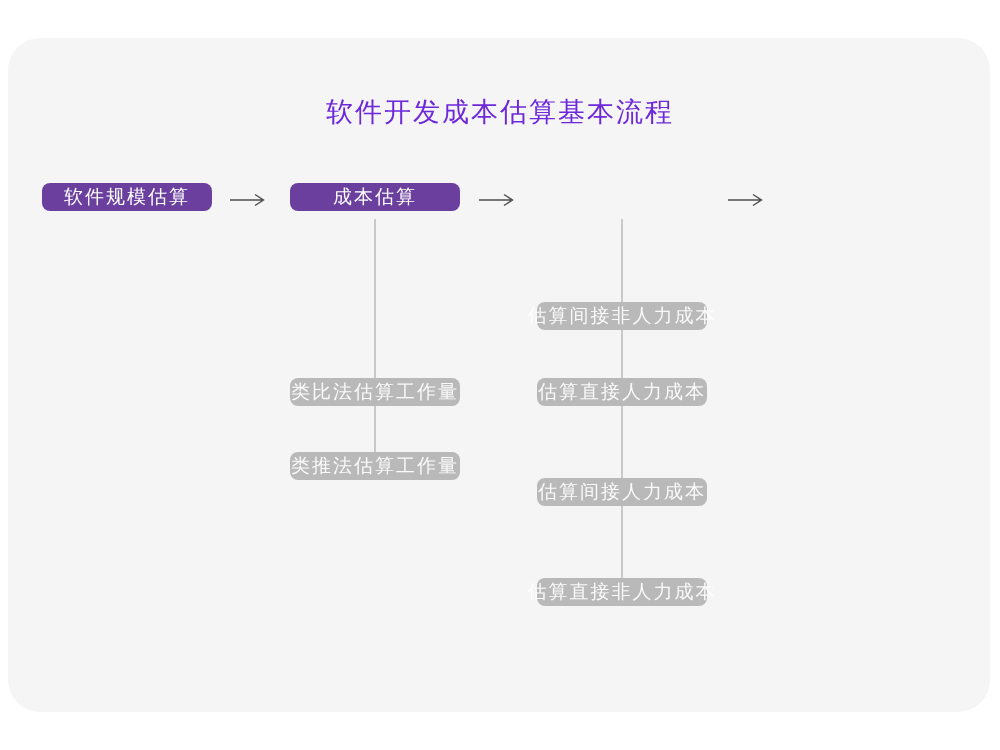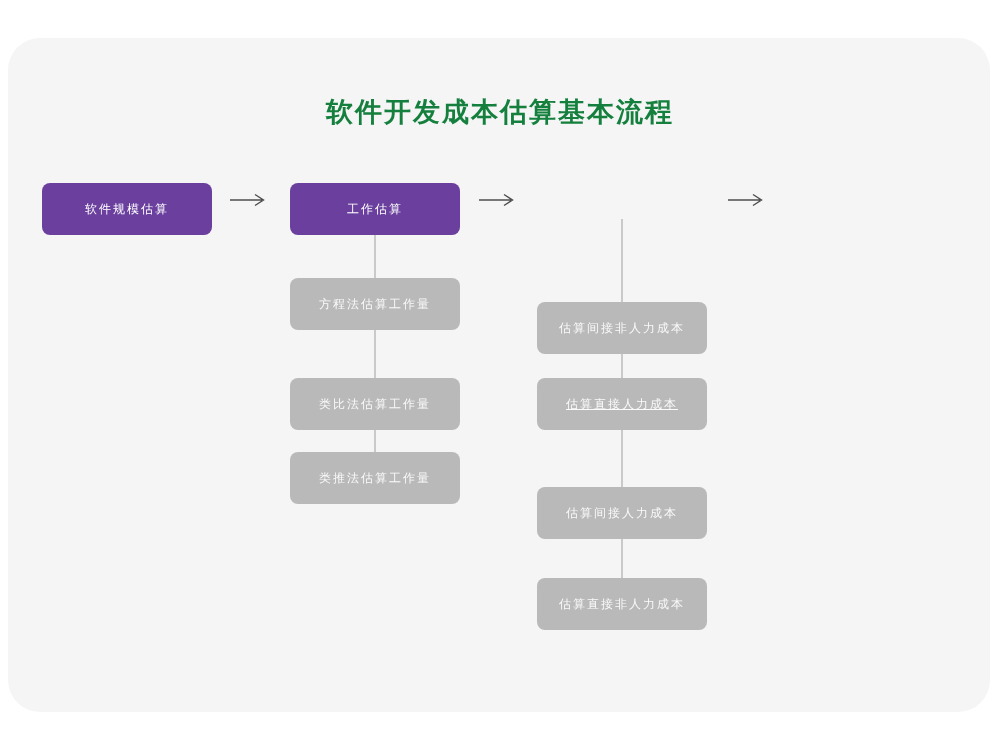--- a/index.html
+++ b/index.html
@@ -20,32 +20,32 @@
     width: 982px; height: 674px;
     background: #F5F5F6;
     border-radius: 32px;
   }
   .title {
     position: absolute;
     top: 94px; left: 0;
     width: 100%;
     text-align: center;
     font-size: 27px;
-    font-weight: 700;
-    color: #15803d;
+    font-weight: 400;
+    color: #6d28d9;
     letter-spacing: 2px;
   }
   .node {
     position: absolute;
-    width: 170px; height: 52px;
+    width: 170px; height: 28px;
     border-radius: 8px;
     display: flex;
     align-items: center;
     justify-content: center;
-    font-size: 12px;
+    font-size: 19px;
     letter-spacing: 2px;
     z-index: 2;
     white-space: nowrap;
   }
   .node.purple { background: #6A3F9E; color: #ffffff; }
   .node.gray   { background: #B9B9B9; color: rgba(255,255,255,0.92); }
   .vline {
     position: absolute;
     width: 2px;
     background: #C9C9C9;
@@ -71,38 +71,37 @@
   <div class="vline" style="left:621px; top:219px; height:359px;"></div>
 
   <div class="node purple" style="left:42px; top:183px;">软件规模估算</div>
 
   <div class="arrow" style="left:229px;">
     <svg width="40" height="14" viewBox="0 0 40 14">
       <path d="M1 7 H33 M26 1.5 L34.5 7 L26 12.5" fill="none" stroke="#4D4D4D" stroke-width="1.4"></path>
     </svg>
   </div>
 
-  <div class="node purple" style="left:290px; top:183px;">工作估算</div>
+  <div class="node purple" style="left:290px; top:183px;">成本估算</div>
 
   <div class="arrow" style="left:478px;">
     <svg width="40" height="14" viewBox="0 0 40 14">
       <path d="M1 7 H33 M26 1.5 L34.5 7 L26 12.5" fill="none" stroke="#4D4D4D" stroke-width="1.4"></path>
     </svg>
   </div>
 
 
   <div class="arrow" style="left:727px;">
     <svg width="40" height="14" viewBox="0 0 40 14">
       <path d="M1 7 H33 M26 1.5 L34.5 7 L26 12.5" fill="none" stroke="#4D4D4D" stroke-width="1.4"></path>
     </svg>
   </div>
 
 
-  <div class="node gray" style="left:290px; top:278px;">方程法估算工作量</div>
   <div class="node gray" style="left:290px; top:378px;text-align:right;">类比法估算工作量</div>
   <div class="node gray" style="left:290px; top:452px;">类推法估算工作量</div>
 
   <div class="node gray" style="left:537px; top:278px;margin-top:24px;">估算间接非人力成本</div>
-  <div class="node gray" style="left:537px; top:378px;text-decoration:underline;">估算直接人力成本</div>
-  <div class="node gray" style="left:537px; top:478px;margin-top:9px;">估算间接人力成本</div>
+  <div class="node gray" style="left:537px; top:378px;">估算直接人力成本</div>
+  <div class="node gray" style="left:537px; top:478px;">估算间接人力成本</div>
   <div class="node gray" style="left:537px; top:578px;">估算直接非人力成本</div>
 
 </div>
 
 </body></html>

